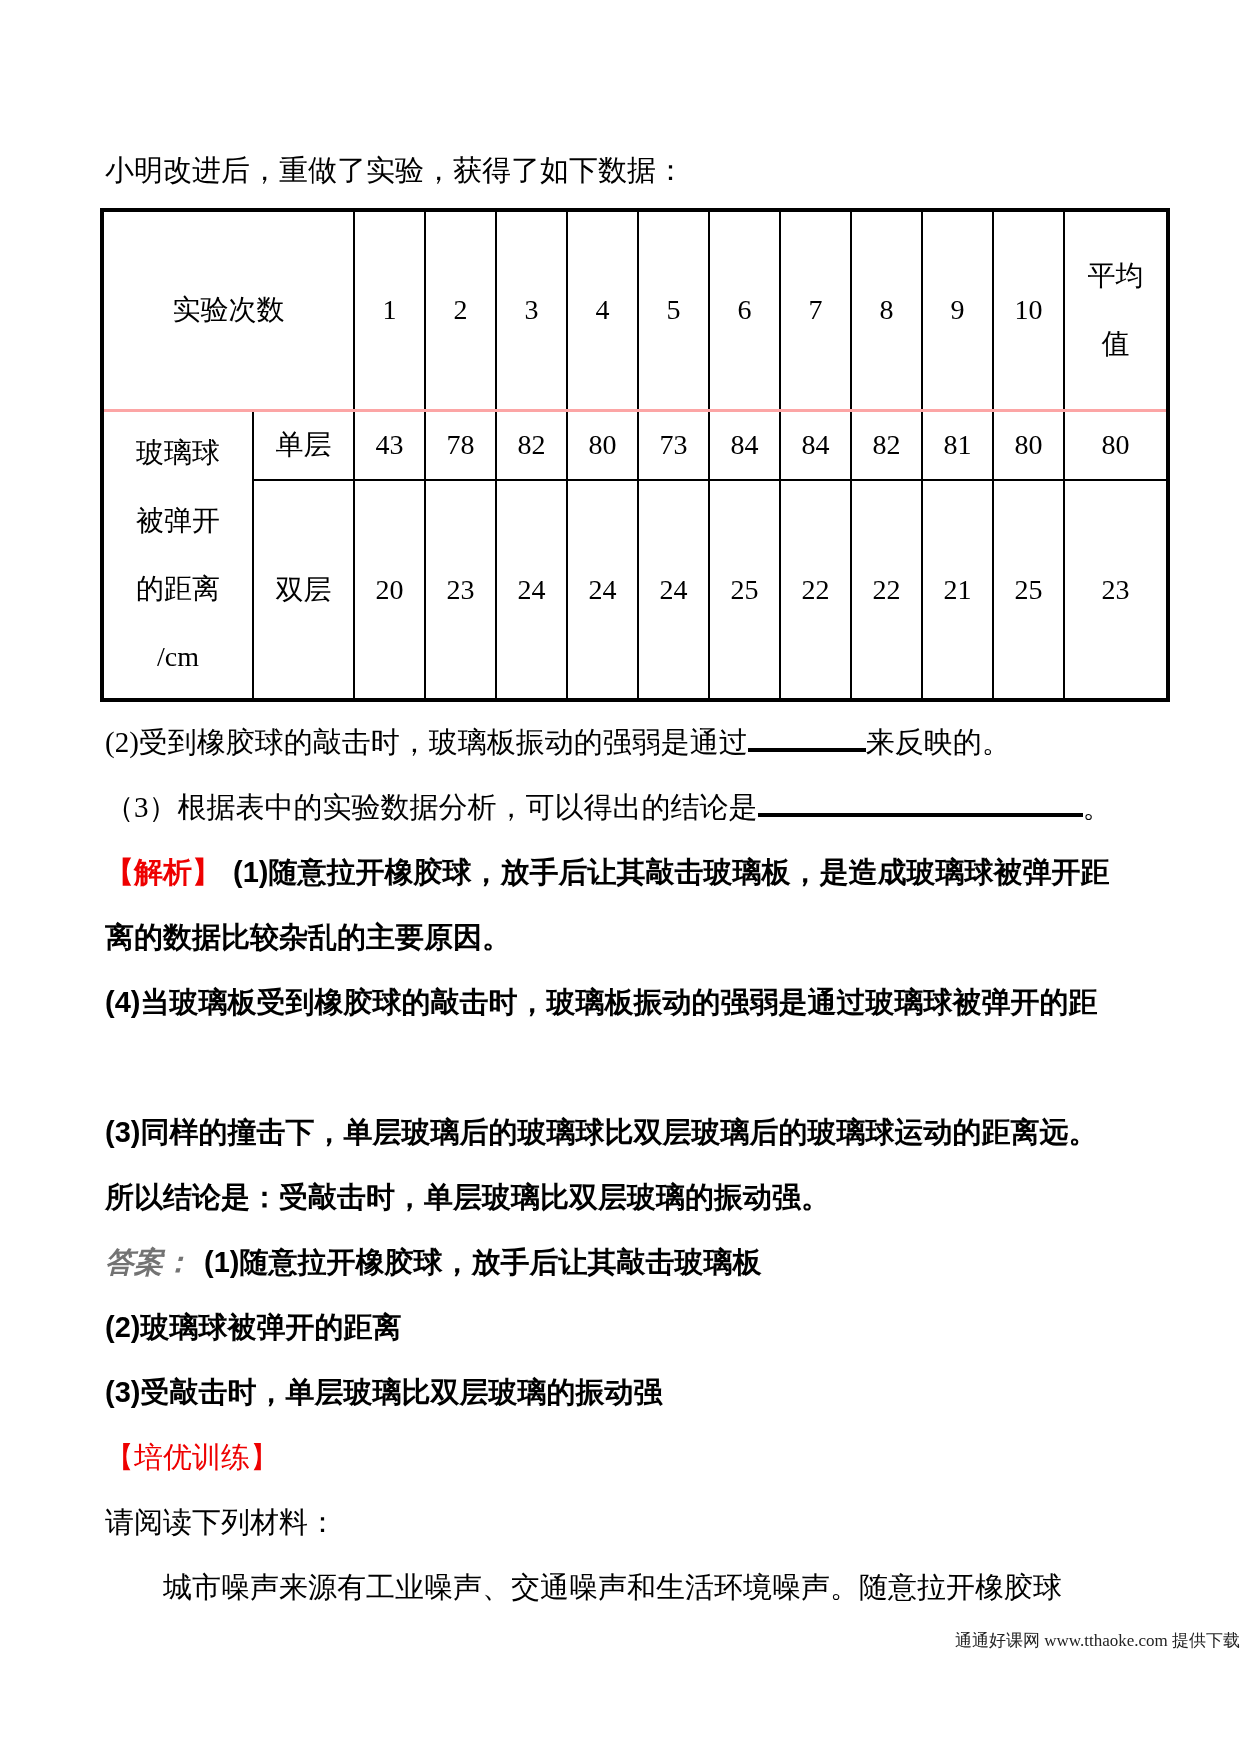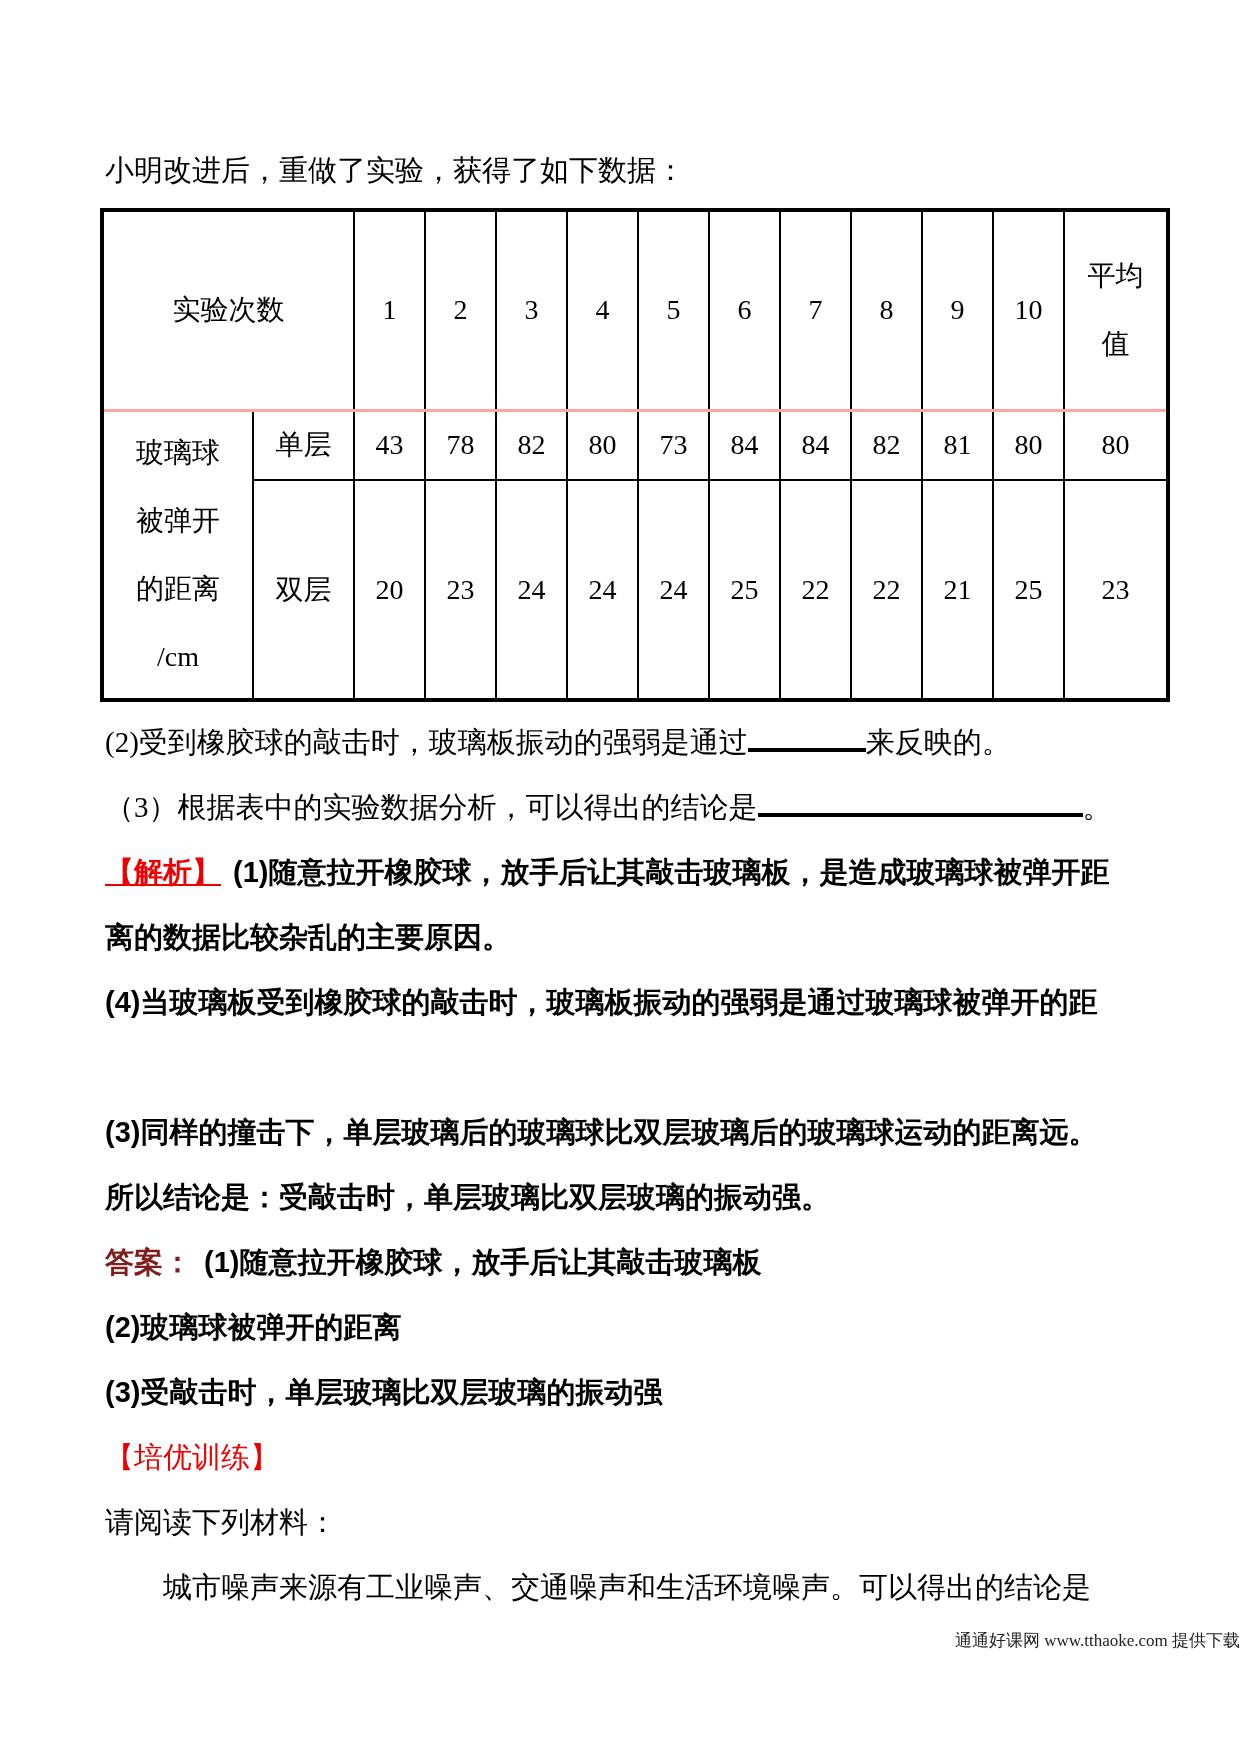--- a/index.html
+++ b/index.html
@@ -98,32 +98,32 @@
 
   <div class="line serif" style="top:710px;">
     <span>(2)受到橡胶球的敲击时，玻璃板振动的强弱是通过</span><span class="blank" style="width:118px;"></span><span>来反映的。</span>
   </div>
 
   <div class="line serif" style="top:775px;">
     <span>（3）根据表中的实验数据分析，可以得出的结论是</span><span class="blank" style="width:325px;"></span><span>。</span>
   </div>
 
   <div class="line sans" style="top:840px;">
-    <span class="red label-gap" style="color: rgb(238, 0, 0); text-decoration: underline;">【解析】</span><span>(1)随意拉开橡胶球，放手后让其敲击玻璃板，是造成玻璃球被弹开距</span>
+    <span class="red label-gap" style="color: rgb(238, 0, 0);">【解析】</span><span>(1)随意拉开橡胶球，放手后让其敲击玻璃板，是造成玻璃球被弹开距</span>
   </div>
   <div class="line sans" style="top:905px;">离的数据比较杂乱的主要原因。</div>
   <div class="line sans" style="top:970px;">(4)当玻璃板受到橡胶球的敲击时，玻璃板振动的强弱是通过玻璃球被弹开的距</div>
   <div class="line sans" style="top:1100px;">(3)同样的撞击下，单层玻璃后的玻璃球比双层玻璃后的玻璃球运动的距离远。</div>
   <div class="line sans" style="top:1165px;">所以结论是：受敲击时，单层玻璃比双层玻璃的振动强。</div>
 
   <div class="line sans" style="top:1230px;">
-    <span class="red label-gap" style="color: #7f1d1d;">答案：</span><span>(1)随意拉开橡胶球，放手后让其敲击玻璃板</span>
+    <span class="red label-gap" style="color: #737373; font-style: italic;">答案：</span><span>(1)随意拉开橡胶球，放手后让其敲击玻璃板</span>
   </div>
   <div class="line sans" style="top:1295px;">(2)玻璃球被弹开的距离</div>
   <div class="line sans" style="top:1360px;">(3)受敲击时，单层玻璃比双层玻璃的振动强</div>
 
   <div class="line serif red" style="top: 1425px; color: rgb(238, 0, 0);">【培优训练】</div>
   <div class="line serif" style="top:1490px;">请阅读下列材料：</div>
-  <div class="line serif" style="top:1555px;left:163px;">城市噪声来源有工业噪声、交通噪声和生活环境噪声。可以得出的结论是</div>
+  <div class="line serif" style="top:1555px;left:163px;">城市噪声来源有工业噪声、交通噪声和生活环境噪声。随意拉开橡胶球</div>
 
   <div class="footer">通通好课网 www.tthaoke.com 提供下载</div>
 
 </div>
 
 </body></html>

